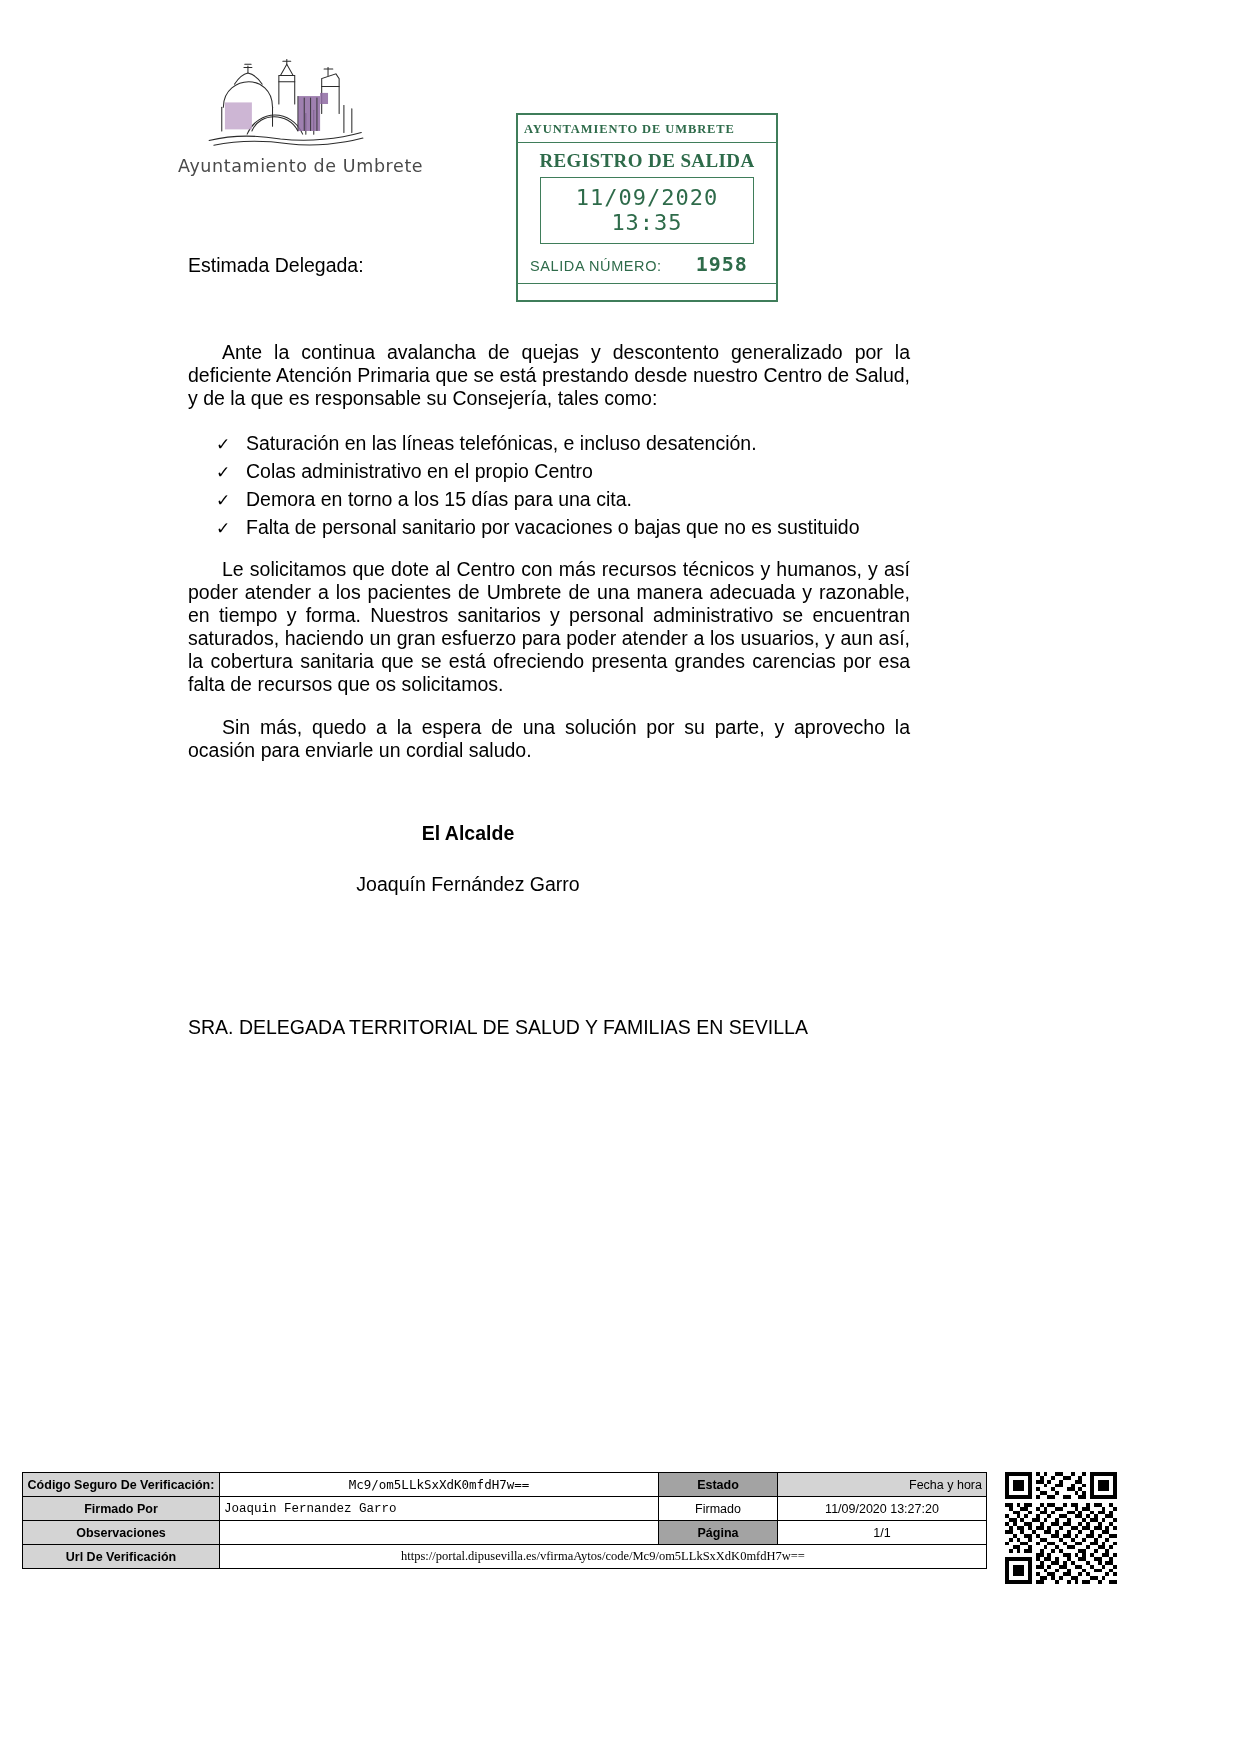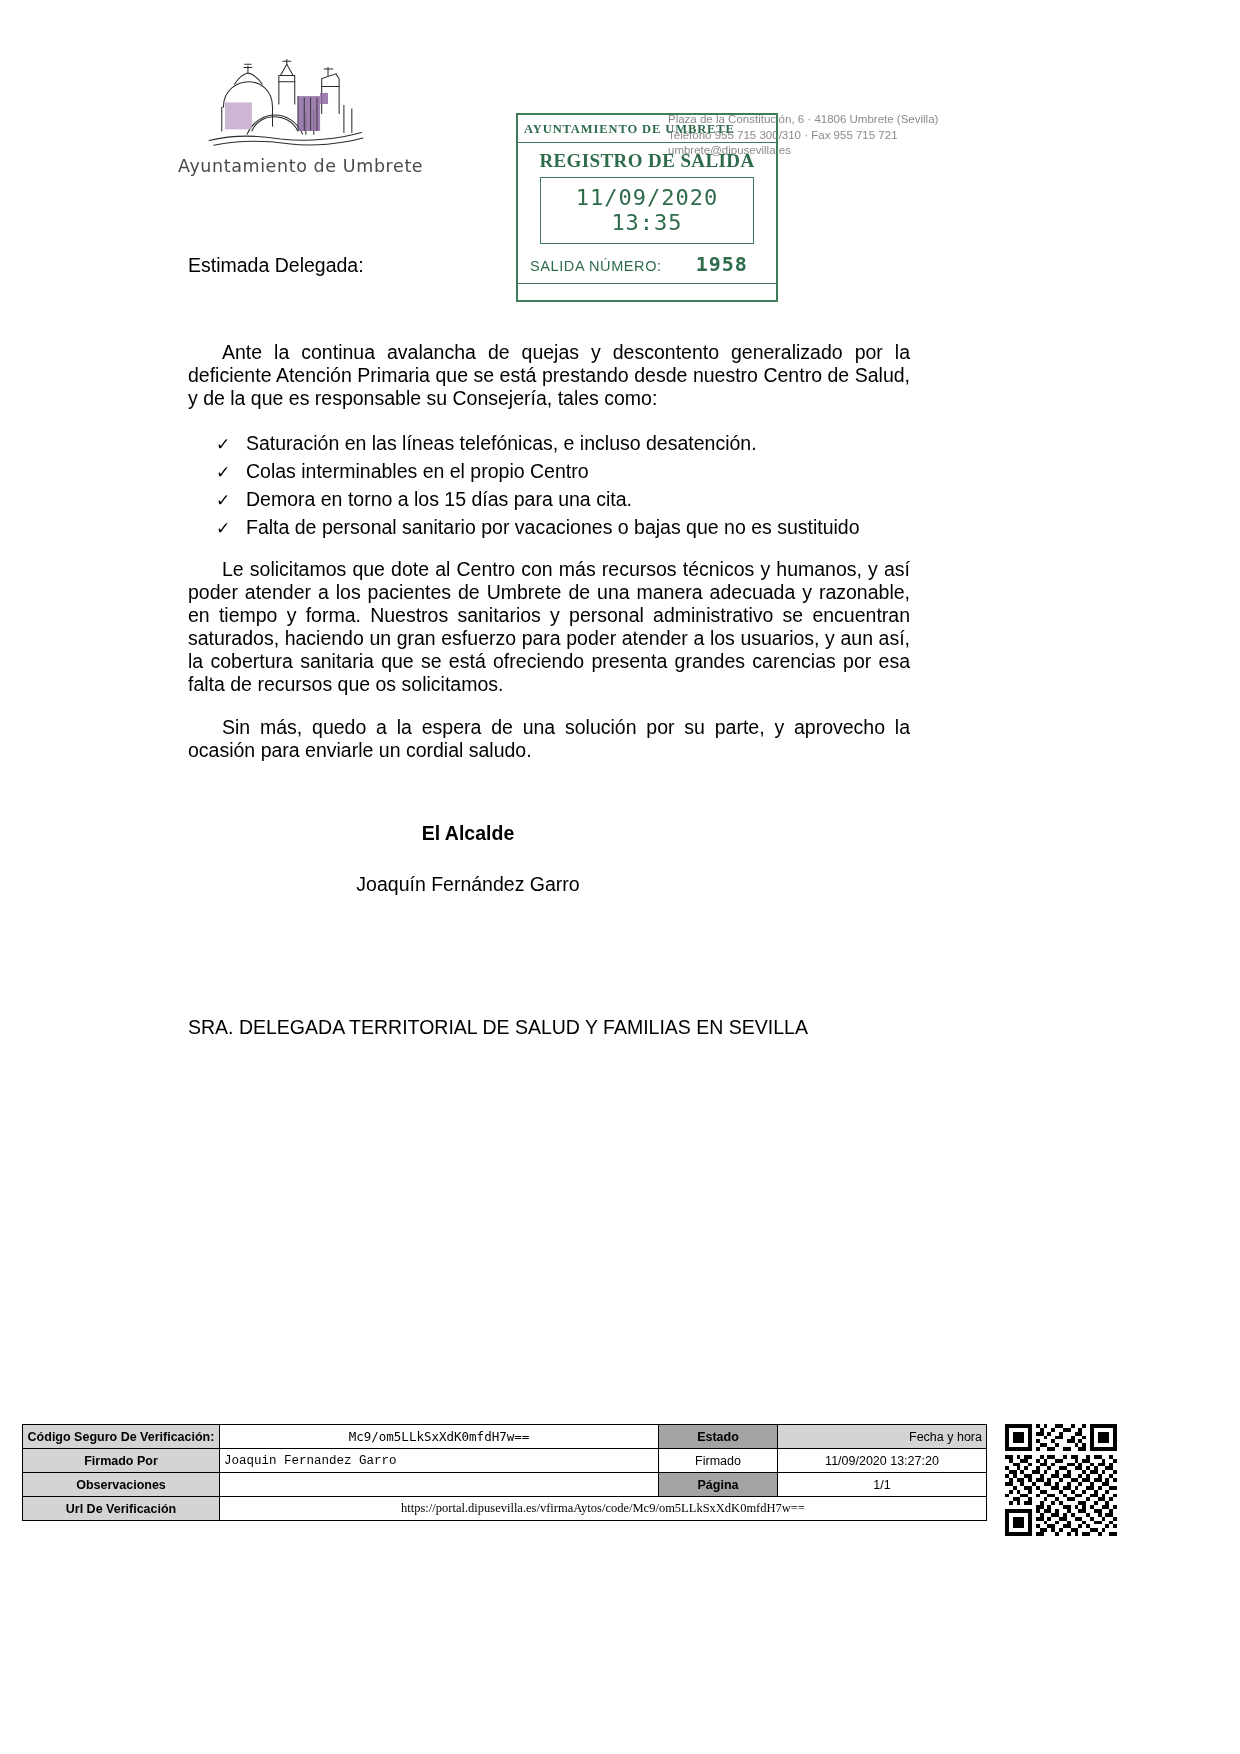--- a/index.html
+++ b/index.html
@@ -166,21 +166,21 @@
 
   .addressee {
     margin-top: 120px;
     font-size: 19.5px;
   }
 
   
   .footer-wrap {
     position: absolute;
     left: 22px;
-    top: 1424px;
+    top: 1472px;
     width: 1196px;
     display: flex;
     align-items: flex-start;
     gap: 8px;
   }
   table.verify {
     border-collapse: collapse;
     width: 965px;
     table-layout: fixed;
     border: 1.5px solid #000;
@@ -281,25 +281,20 @@
       <g fill="none" stroke="#2b2b2b" stroke-width="1.1">
         <path d="M120 48 L120 92"></path>
         <path d="M128 50 L128 92"></path>
         <path d="M136 50 L136 92"></path>
         <path d="M144 50 L144 92"></path>
       </g>
     </svg>
     <div class="logo-caption">Ayuntamiento de Umbrete</div>
   </div>
 
-  <div class="address-block">
-    <div>Plaza de la Constitución, 6 · 41806 Umbrete (Sevilla)</div>
-    <div>Teléfono 955 715 300/310 · Fax 955 715 721</div>
-    <div>umbrete@dipusevilla.es</div>
-  </div>
 
   <div class="stamp">
     <div class="stamp-row-top">AYUNTAMIENTO  DE  UMBRETE</div>
     <div class="stamp-title">REGISTRO DE SALIDA</div>
     <div class="stamp-datebox">11/09/2020 13:35</div>
     <div class="stamp-num-row">
       <span class="stamp-num-label">SALIDA NÚMERO:</span><span class="stamp-num-value">1958</span>
     </div>
     <div class="stamp-foot"></div>
   </div>
@@ -310,21 +305,21 @@
 
     <p class="para">Ante la continua avalancha de quejas y descontento generalizado por la deficiente Atención Primaria que se está prestando desde nuestro Centro de Salud, y de la que es responsable su Consejería,  tales como:</p>
 
     <ul class="checklist">
       <li>
         <span class="chk">✓</span>
         <span>Saturación en las líneas telefónicas, e incluso desatención.</span>
       </li>
       <li>
         <span class="chk">✓</span>
-        <span>Colas interminables en el propio Centro</span>
+        <span>Colas administrativo en el propio Centro</span>
       </li>
       <li>
         <span class="chk">✓</span>
         <span>Demora en torno a los 15 días para una cita.</span>
       </li>
       <li>
         <span class="chk">✓</span>
         <span>Falta de personal sanitario por vacaciones o bajas que no es sustituido</span>
       </li>
     </ul>

